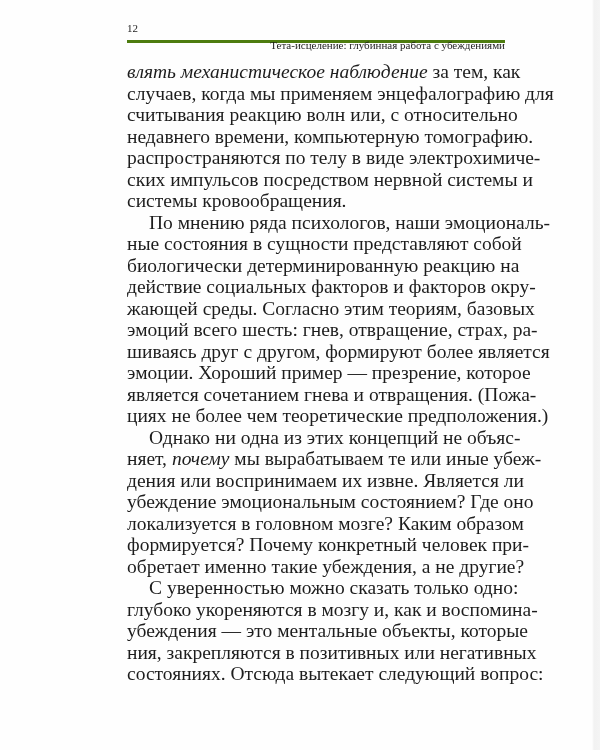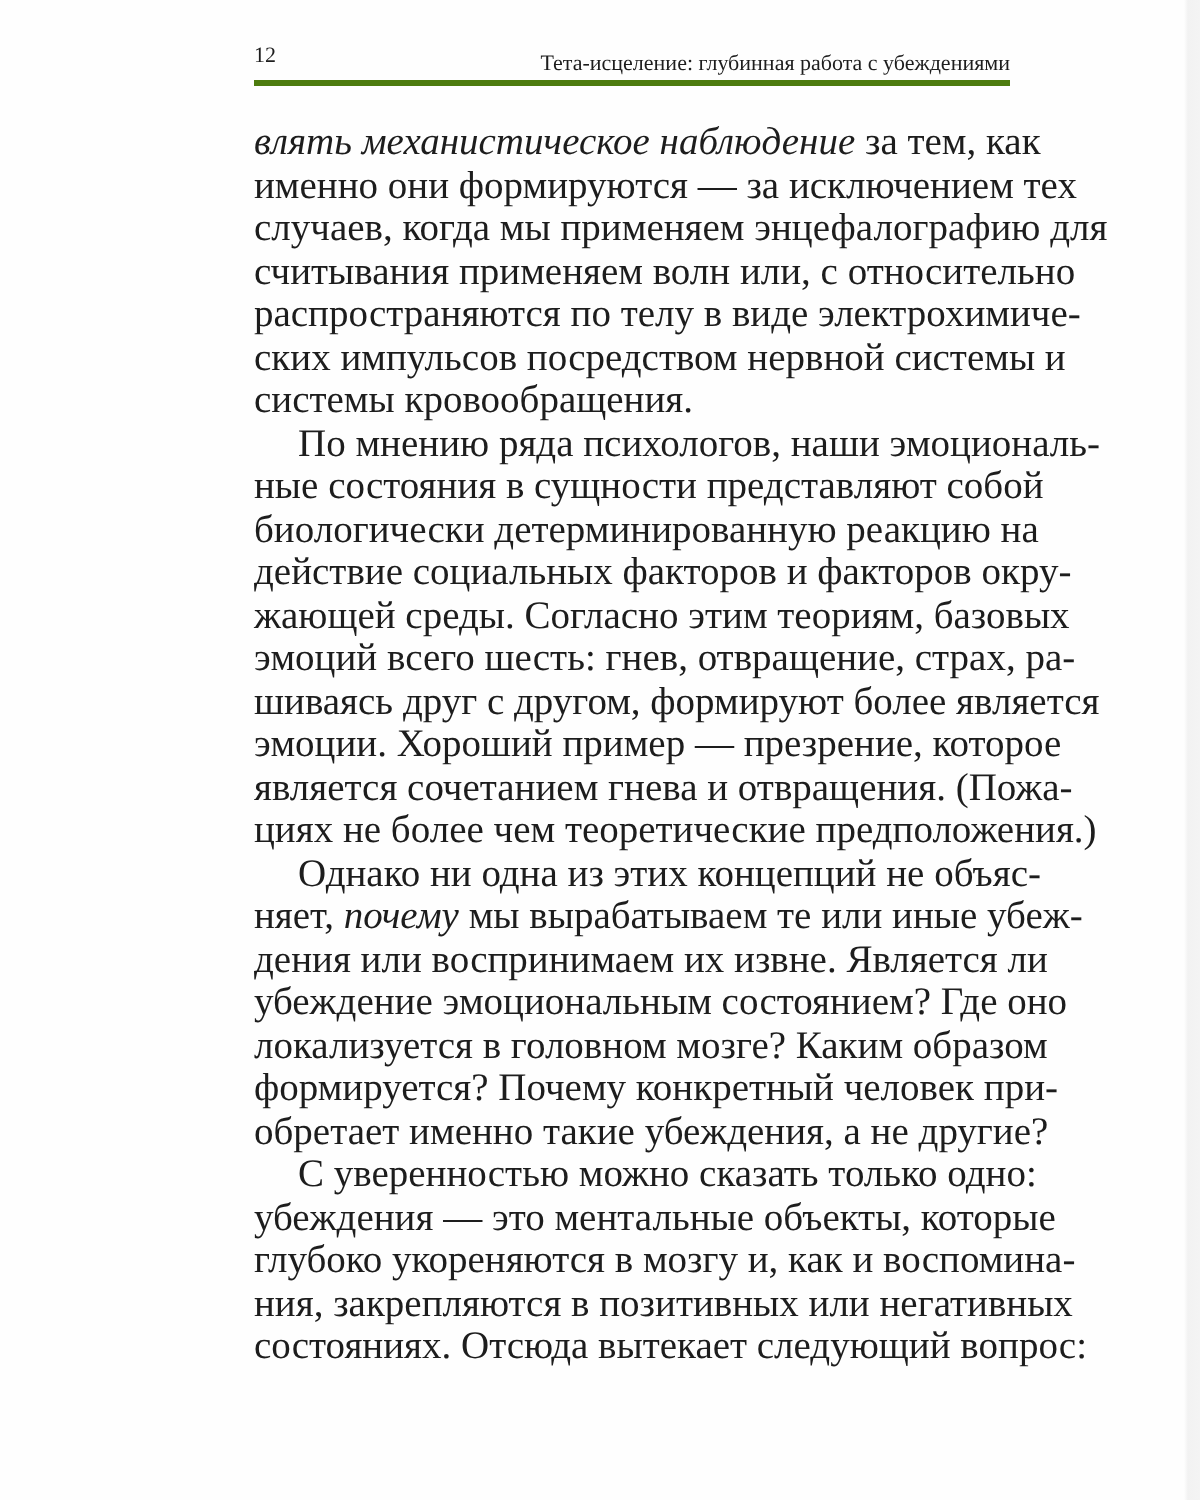--- a/index.html
+++ b/index.html
@@ -43,21 +43,21 @@
       line-height: 20px;
     }
     .page-number {
       position: absolute;
       left: 0;
       top: 0;
     }
     .running-title {
       position: absolute;
       right: 0;
-      top: 4px;
+      top: 17px;
       white-space: nowrap;
     }
     .body-text {
       position: absolute;
       left: 127px;
       top: 61px;
       width: 378px;
       font-size: 19.5px;
       line-height: 21.5px;
     }
@@ -84,23 +84,23 @@
 <div class="page">
   <div class="right-edge"></div>
 
   <div class="header">
     <span class="page-number">12</span>
     <span class="running-title">Тета-исцеление: глубинная работа с убеждениями</span>
   </div>
 
   <div class="body-text" id="body-text">
       <span class="line"><em>влять механистическое наблюдение</em><span> за тем, как</span></span>
-      <span class="line"><span>именно они формируются — за исключением тех</span></span>
       <span class="line"><span>случаев, когда мы применяем энцефалографию для</span></span>
-      <span class="line"><span>считывания применяем волн или, с относительно</span></span>
+      <span class="line"><span>считывания реакцию волн или, с относительно</span></span>
+      <span class="line"><span>недавнего времени, компьютерную томографию.</span></span>
       <span class="line"><span>распространяются по телу в виде электрохимиче-</span></span>
       <span class="line"><span>ских импульсов посредством нервной системы и</span></span>
       <span class="line last"><span>системы кровообращения.</span></span>
       <span class="line indent"><span>По мнению ряда психологов, наши эмоциональ-</span></span>
       <span class="line"><span>ные состояния в сущности представляют собой</span></span>
       <span class="line"><span>биологически детерминированную реакцию на</span></span>
       <span class="line"><span>действие социальных факторов и факторов окру-</span></span>
       <span class="line"><span>жающей среды. Согласно этим теориям, базовых</span></span>
       <span class="line"><span>эмоций всего шесть: гнев, отвращение, страх, ра-</span></span>
       <span class="line"><span>шиваясь друг с другом, формируют более является</span></span>
@@ -108,18 +108,18 @@
       <span class="line"><span>является сочетанием гнева и отвращения. (Пожа-</span></span>
       <span class="line last"><span>циях не более чем теоретические предположения.)</span></span>
       <span class="line indent"><span>Однако ни одна из этих концепций не объяс-</span></span>
       <span class="line"><span>няет, </span><em>почему</em><span> мы вырабатываем те или иные убеж-</span></span>
       <span class="line"><span>дения или воспринимаем их извне. Является ли</span></span>
       <span class="line"><span>убеждение эмоциональным состоянием? Где оно</span></span>
       <span class="line"><span>локализуется в головном мозге? Каким образом</span></span>
       <span class="line"><span>формируется? Почему конкретный человек при-</span></span>
       <span class="line last"><span>обретает именно такие убеждения, а не другие?</span></span>
       <span class="line indent"><span>С уверенностью можно сказать только одно:</span></span>
+      <span class="line"><span>глубоко укореняются в мозгу и, как и воспомина-</span></span>
       <span class="line"><span>убеждения — это ментальные объекты, которые</span></span>
-      <span class="line"><span>глубоко укореняются в мозгу и, как и воспомина-</span></span>
       <span class="line"><span>ния, закрепляются в позитивных или негативных</span></span>
       <span class="line"><span>состояниях. Отсюда вытекает следующий вопрос:</span></span>
     </div>
 </div>
 
 </body></html>

